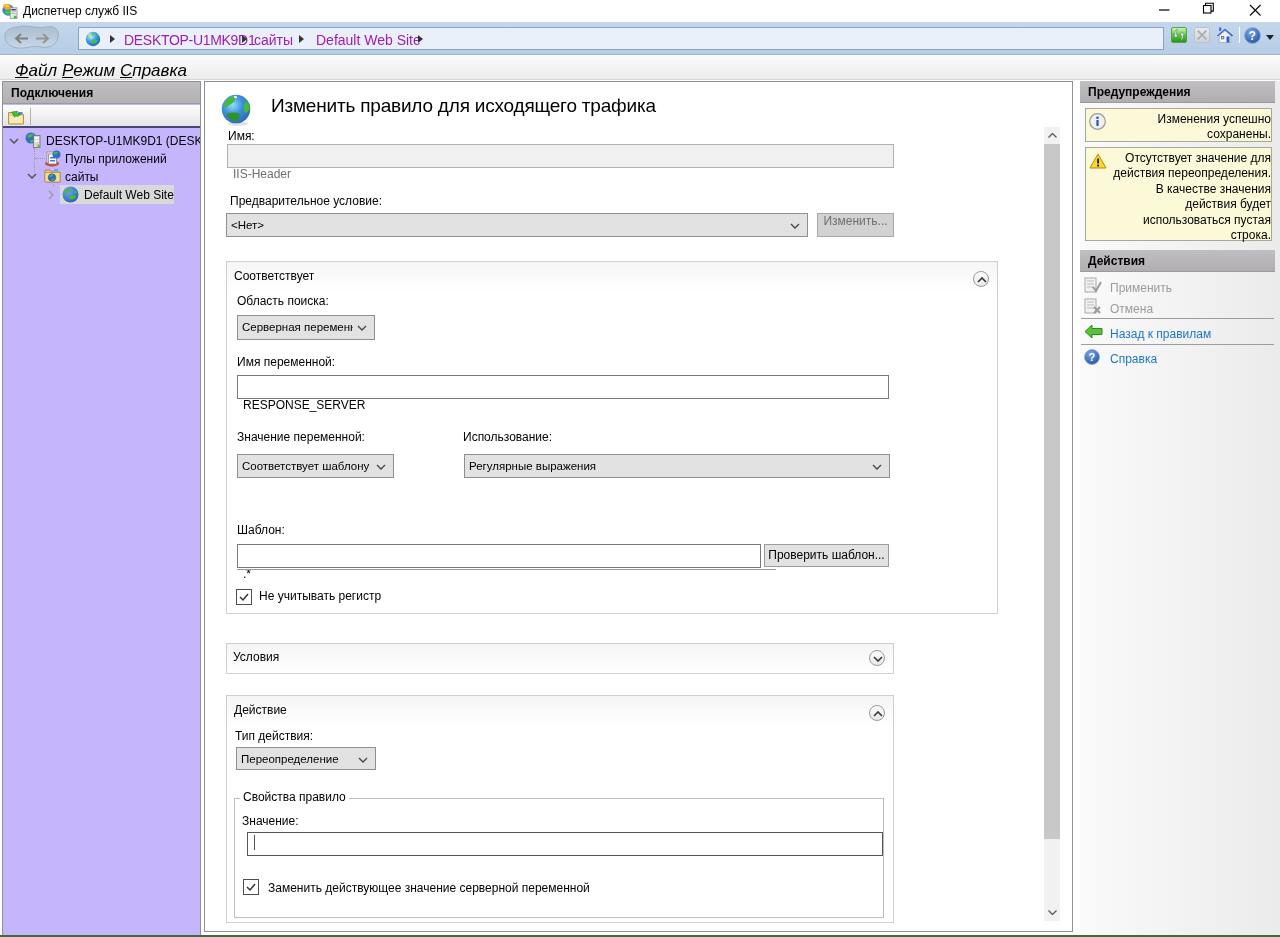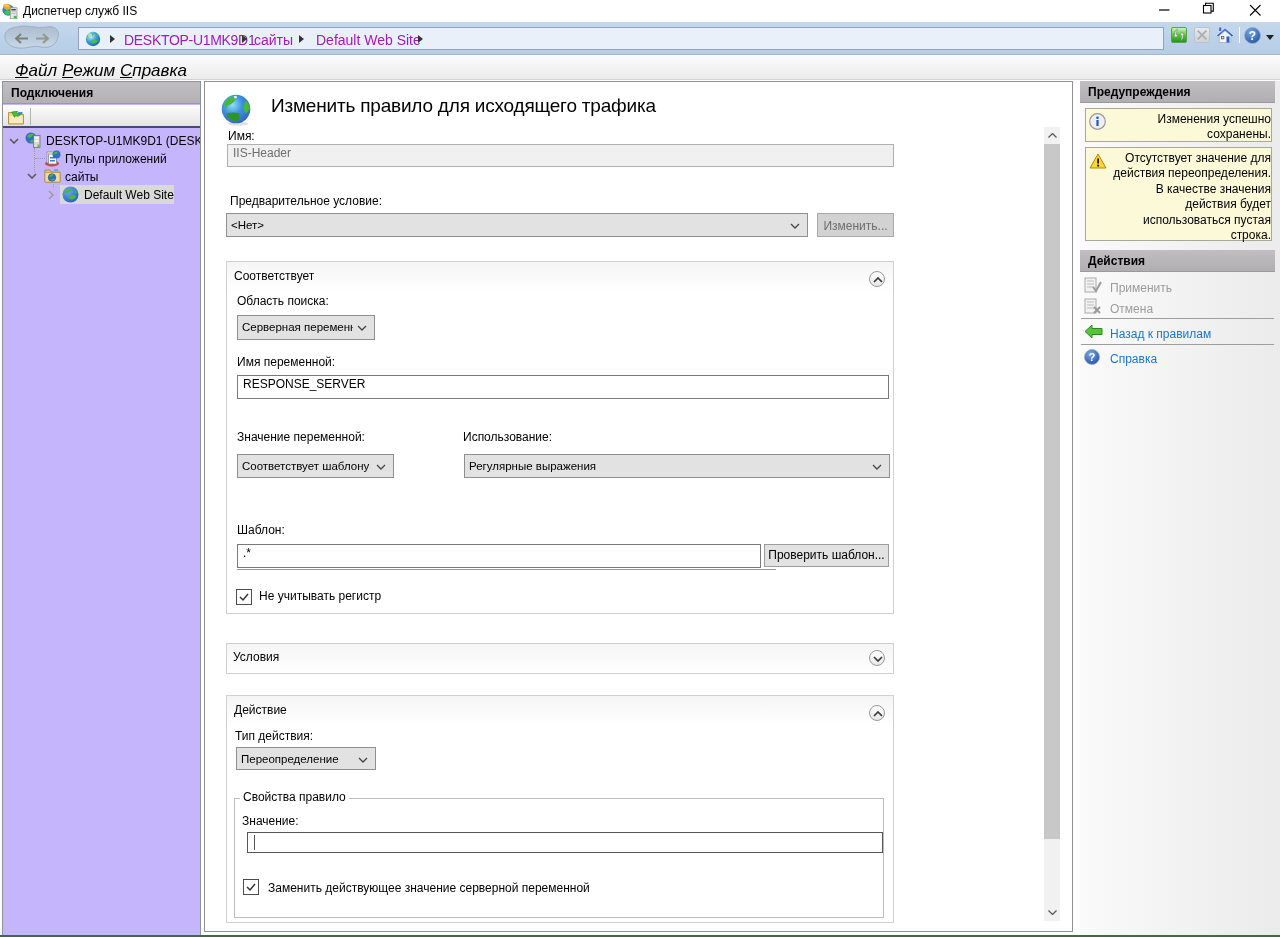--- a/index.html
+++ b/index.html
@@ -34,21 +34,21 @@
 #mp-title { position:absolute; left:66px; top:13px; font-size:19px; letter-spacing:-0.2px; color:#000; }
 
 
 #sbar { position:absolute; right:12px; top:45px; width:16px; height:794px; background:#f1f1f1; }
 #sb-up { position:absolute; left:0; top:0; width:16px; height:17px; background:#f1f1f1; }
 #sb-dn { position:absolute; left:0; bottom:0; width:16px; height:17px; background:#f1f1f1; }
 #sb-thumb { position:absolute; left:0; top:17px; width:16px; height:695px; background:#c8c8c8; }
 
 
 .lbl { position:absolute; font-size:12px; white-space:nowrap; }
-.txt { position:absolute; background:#fff; border:1px solid #7a7a7a; font-size:12px; padding:1px 0 0 5px; }
+.txt { position:absolute; background:#fff; border:1px solid #7a7a7a; font-size:12px; padding:22px 0 0 5px; }
 .txt.dis { background:#f0f0f0; border:1px solid #b0b0b0; color:#6e6e6e; }
 .combo { position:absolute; background:#e2e2e2; border:1px solid #8f8f8f; font-size:11.5px; padding:5px 21px 0 4px; white-space:nowrap; overflow:hidden; }
 .combo span { display:block; overflow:hidden; height:13px; }
 .combo svg { position:absolute; right:7px; top:9px; }
 .btn { position:absolute; background:#e2e2e2; border:1px solid #9c9c9c; font-size:12px; text-align:center; }
 .btn.dis { background:#d2d2d2; border:1px solid #a9a9a9; color:#6e6e6e; }
 .grp { position:absolute; border:1px solid #d0d0d0; background:linear-gradient(#f5f5f5,#ffffff 30px); }
 .grptitle { position:absolute; left:7px; top:7px; font-size:12px; }
 .chevcircle { position:absolute; width:16px; height:16px; border-radius:50%; border:1px solid #9a9a9a; background:linear-gradient(#ffffff,#e8e8e8); }
 .cb { position:absolute; width:16px; height:16px; background:#fff; border:1px solid #4d4d4d; }
@@ -282,23 +282,23 @@
   <div class="lbl" style="left:23px;top:47px">Имя:</div>
   <div class="txt dis" style="left:22px;top:62px;width:667px;height:23px">IIS-Header</div>
 
   <div class="lbl" style="left:25px;top:112px">Предварительное условие:</div>
   <div class="combo" style="left:21px;top:131px;width:582px;height:24px">
       <span>&lt;Нет&gt;</span>
     <svg width="10" height="6" viewBox="0 0 10 6">
         <path d="M1 1 L5 5 L9 1" fill="none" stroke="#444" stroke-width="1.3"></path>
       </svg>
   </div>
-  <div class="btn dis" style="left:612px;top:131px;width:77px;height:24px;padding-top:5px">Изменить...</div>
-
-  <div class="grp" style="left:21px;top:179px;width:668px;height:353px">
+  <div class="btn dis" style="left:612px;top:131px;width:77px;height:24px;">Изменить...</div>
+
+  <div class="grp" style="left:21px;top:179px;width:772px;height:353px">
     <div class="grptitle">Соответствует</div>
     <div class="chevcircle" style="right:8px;top:9px">
       <svg style="position:absolute;left:3px;top:5px" width="10" height="6" viewBox="0 0 10 6">
           <path d="M1 5 L5 1 L9 5" fill="none" stroke="#3a3a3a" stroke-width="1.7"></path>
         </svg>
     </div>
     <div class="lbl" style="left:10px;top:32px">Область поиска:</div>
     <div class="combo" style="left:10px;top:53px;width:138px;height:25px">
         <span>Серверная переменн</span>
       <svg width="10" height="6" viewBox="0 0 10 6">

